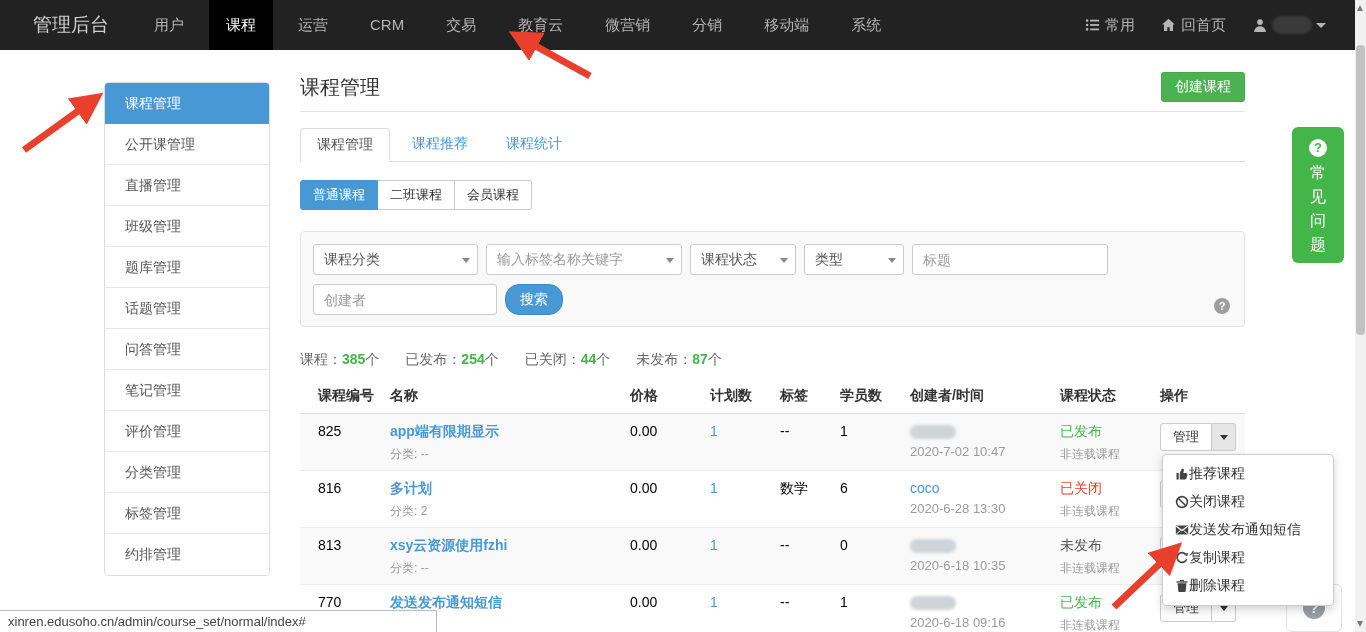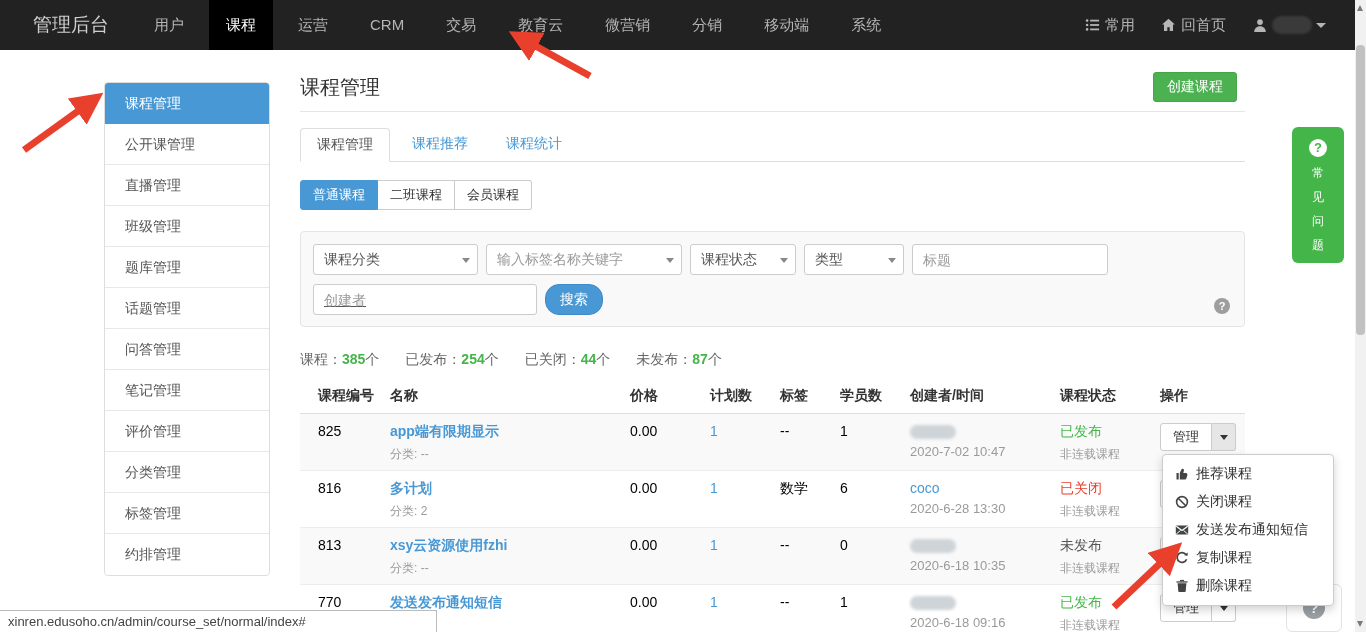--- a/index.html
+++ b/index.html
@@ -25,21 +25,21 @@
     border-radius:4px; background:#fff; }
   .side-item { height:41px; line-height:41px; padding-left:20px; font-size:14px; color:#555;
     border-bottom:1px solid #e8e8e8; cursor:pointer; background:#fff; }
   .side-item:last-child { border-bottom:none; border-radius:0 0 4px 4px; }
   .side-item.active { background:#4898d5; color:#fff; border-color:#4898d5; border-radius:3px 3px 0 0; }
 
   
   .main { position:absolute; left:300px; top:62px; width:945px; }
   .page-header { position:relative; height:50px; border-bottom:1px solid #e5e5e5; }
   .page-title { font-size:20px; color:#333; padding-top:12px; display:inline-block; }
-  .btn-create { position:absolute; right:8px; top:10px; background:#4cb151; color:#fff; border:1px solid #44a549;
+  .btn-create { position:absolute; right:0; top:10px; background:#4cb151; color:#fff; border:1px solid #44a549;
     border-radius:3px; font-size:14px; padding:5px 13px; cursor:pointer; }
 
   .tabs { display:flex; margin-top:16px; border-bottom:1px solid #ddd; height:34px; }
   .tab { font-size:14px; padding:7px 16px; cursor:pointer; color:#4898d5; margin-right:6px; }
   .tab.active { color:#555; background:#fff; border:1px solid #ddd; border-bottom:1px solid #fff;
     border-radius:4px 4px 0 0; margin-bottom:-1px; }
 
   .type-group { display:inline-flex; margin-top:18px; }
   .type-btn { font-size:13px; padding:5px 12px; border:1px solid #ccc; background:#fff; color:#333;
     cursor:pointer; border-left-width:0; }
@@ -88,30 +88,30 @@
     border-radius:3px 0 0 3px; cursor:pointer; }
   .split-caret { border:1px solid #ccc; border-left:none; background:#fff; width:24px; border-radius:0 3px 3px 0;
     display:flex; align-items:center; justify-content:center; cursor:pointer; }
   .split-caret.open { background:#e6e6e6; }
   .split-caret i { width:0; height:0; border-left:4px solid transparent; border-right:4px solid transparent;
     border-top:5px solid #333; }
 
   
   .dropdown-menu { position:absolute; left:1162px; top:454px; width:172px; background:#fff;
     border:1px solid #ccc; border-radius:4px; box-shadow:0 4px 10px rgba(0,0,0,.18); z-index:50; padding:5px 0; }
-  .dd-item { display:flex; align-items:center; gap:7px; font-size:14px; color:#333; padding:5px 12px;
+  .dd-item { display:flex; align-items:center; font-size:14px; color:#333; padding:5px 12px;
     cursor:pointer; white-space:nowrap; }
   .dd-item svg { flex:0 0 auto; }
 
   
   .faq-btn { position:absolute; left:1292px; top:127px; width:52px; height:136px; background:#44b549;
     border-radius:6px; z-index:40; cursor:pointer; text-align:center; padding-top:12px; }
   .faq-q { width:18px; height:18px; border-radius:50%; background:#fff; color:#44b549; font-weight:bold;
     font-size:13px; line-height:18px; margin:0 auto 4px auto; }
-  .faq-label { color:#fff; font-size:12px; width:16px; margin:0 auto; line-height:24px; word-break:break-all; }
+  .faq-label { color:#fff; font-size:16px; width:16px; margin:0 auto; line-height:24px; word-break:break-all; }
 
   
   .help-fab { position:absolute; left:1286px; top:584px; width:56px; height:48px; background:#fff;
     border:1px solid #e2e2e2; border-radius:6px; z-index:30; display:flex; align-items:center; justify-content:center; }
   .help-fab .q { width:22px; height:22px; border-radius:50%; background:#9aa0a6; color:#fff;
     font-weight:bold; font-size:14px; line-height:22px; text-align:center; cursor:pointer; }
 
   
   .status-tip { position:absolute; left:0; bottom:0; width:437px; height:22px; background:#fff;
     border:1px solid #bbb; border-left:none; border-bottom:none; font-size:13px; color:#444;
@@ -216,21 +216,21 @@
       </div>
       <div class="fselect" style="width:106px">
         <span>课程状态</span><i class="sel-caret"></i>
       </div>
       <div class="fselect" style="width:100px">
         <span>类型</span><i class="sel-caret"></i>
       </div>
       <input class="finput" style="width: 196px;" placeholder="标题">
     </div>
     <div class="filter-row">
-      <input class="finput" style="width: 224px; text-decoration: underline;" placeholder="创建者">
+      <input class="finput" style="width: 184px;" placeholder="创建者">
       <button class="btn-search">搜索</button>
     </div>
     <div class="help-circle">?</div>
   </div>
 
   <div class="stats">
     <span><span>课程：</span><span class="stat-num">385</span><span>个</span></span>
     <span><span>已发布：</span><span class="stat-num">254</span><span>个</span></span>
     <span><span>已关闭：</span><span class="stat-num">44</span><span>个</span></span>
     <span><span>未发布：</span><span class="stat-num">87</span><span>个</span></span>

